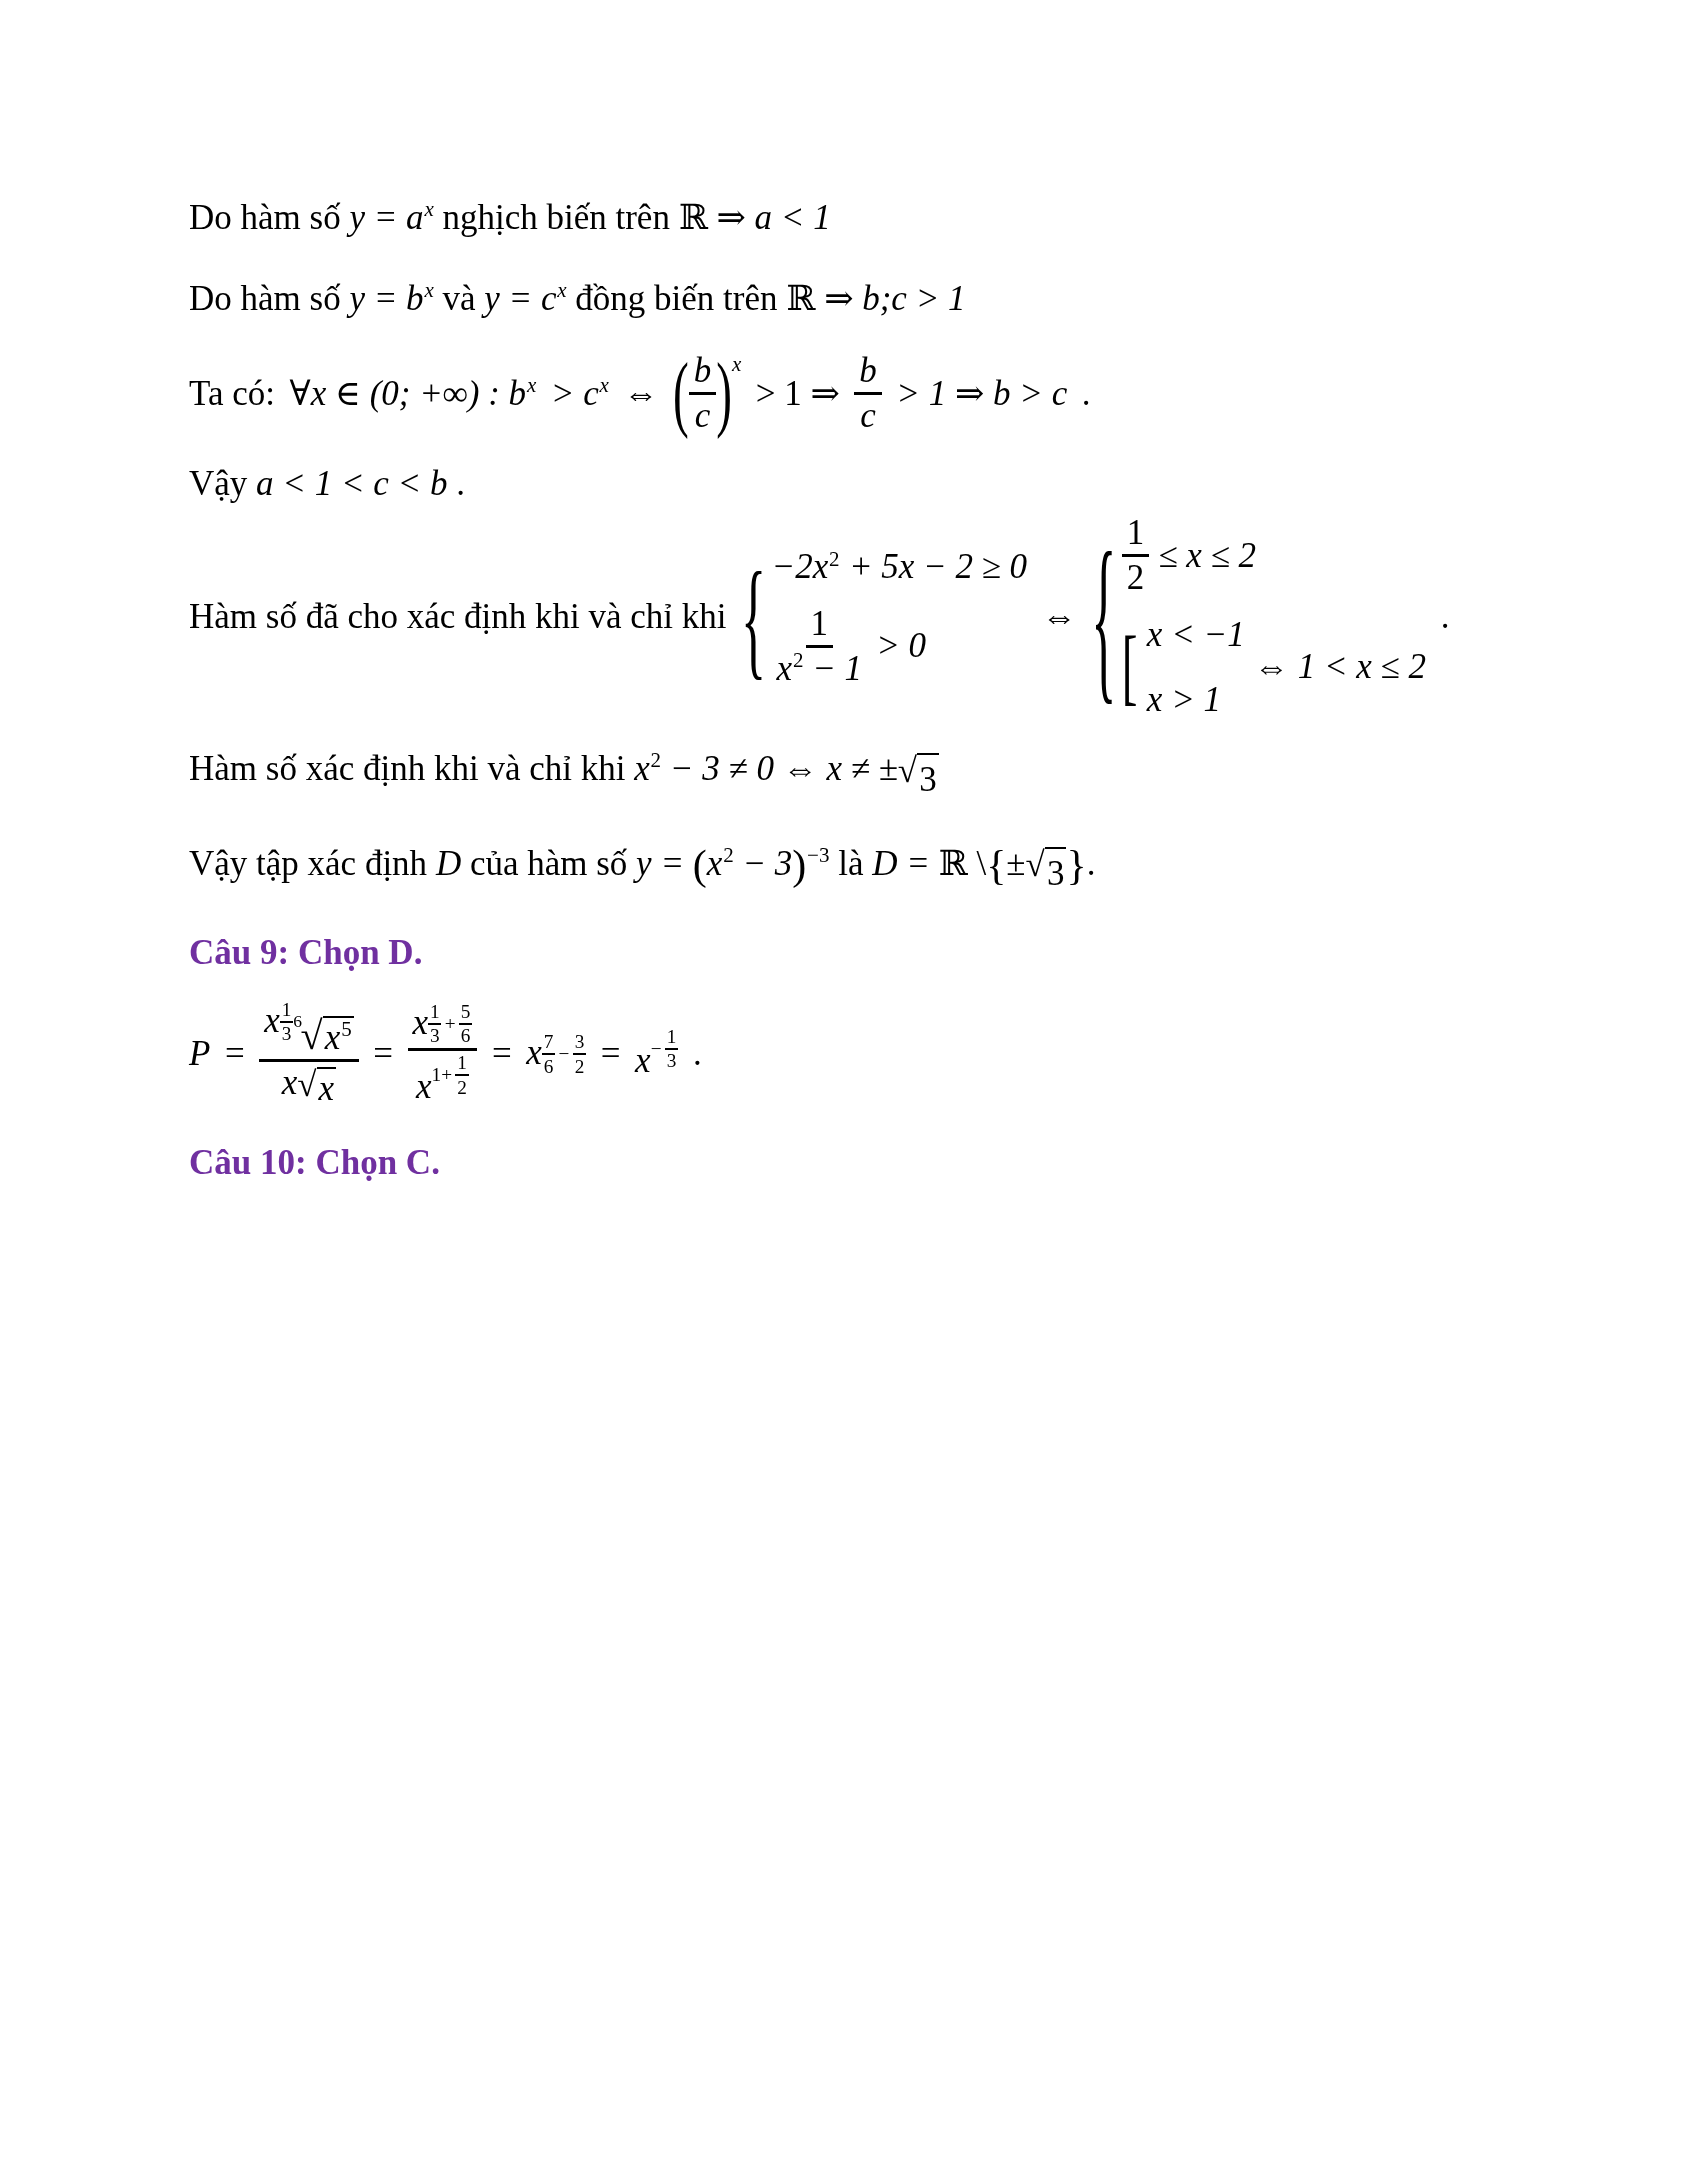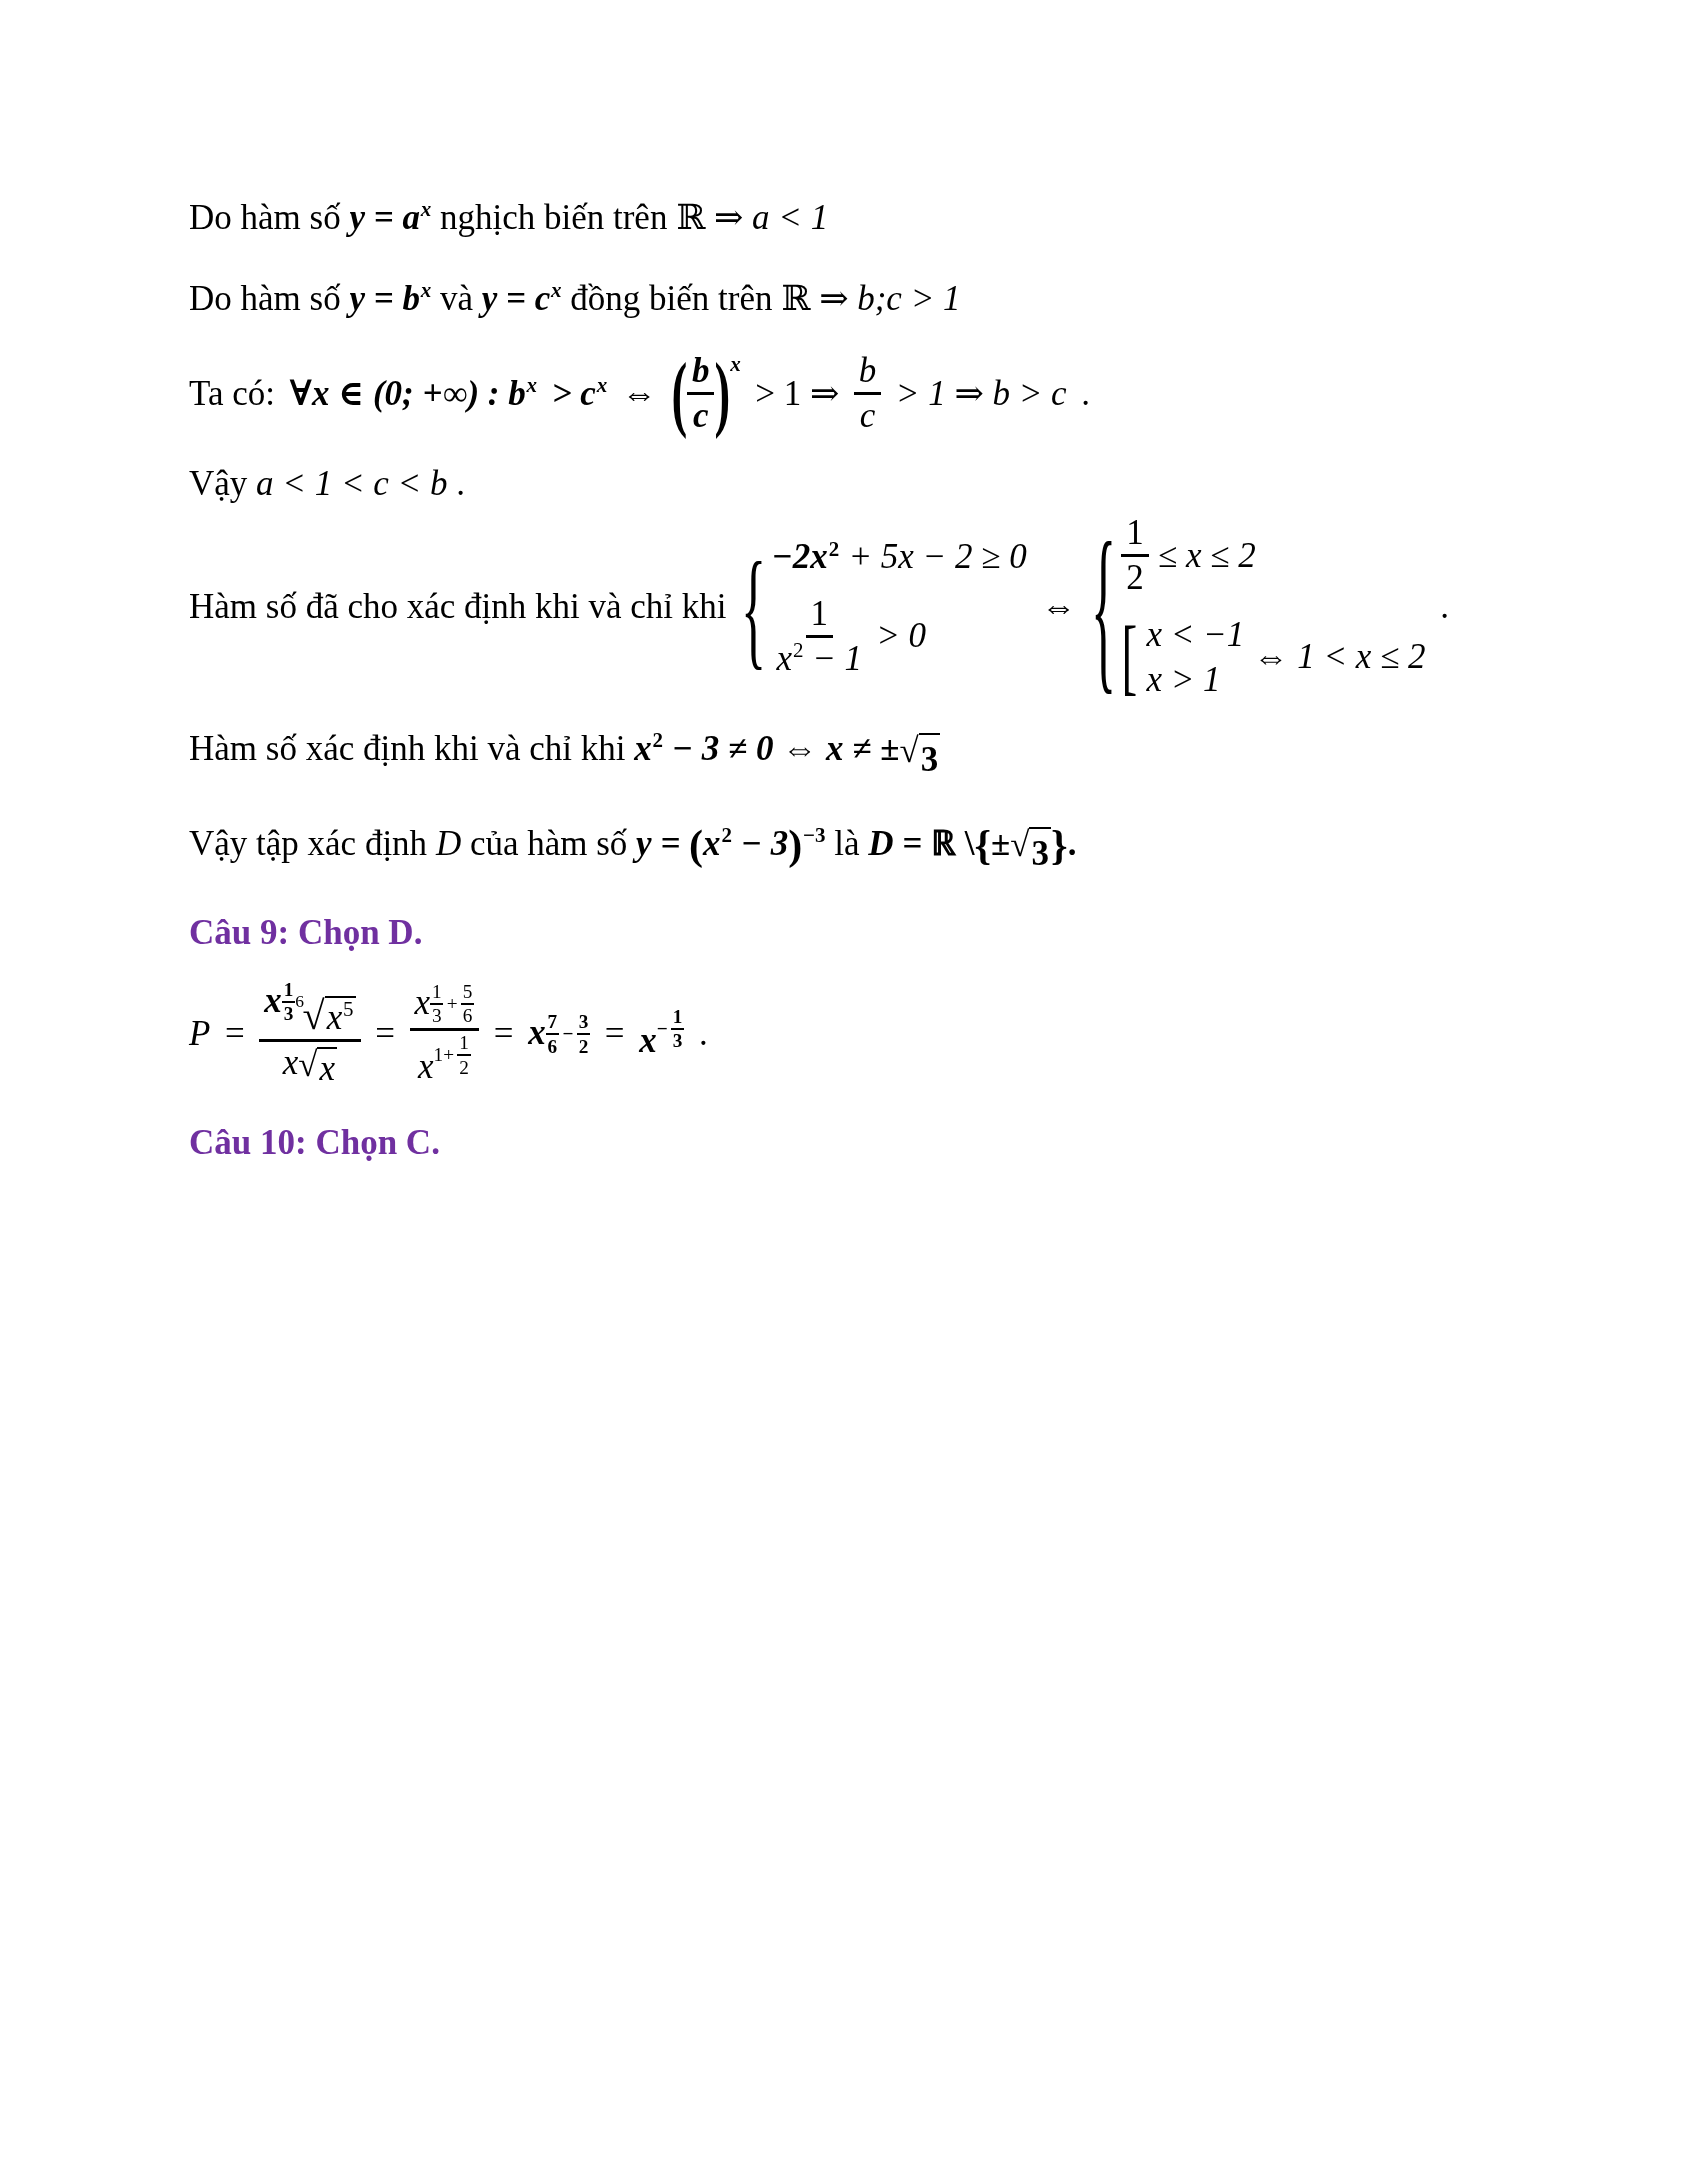--- a/index.html
+++ b/index.html
@@ -11,27 +11,27 @@
   }
   .content { padding:193px 106px 0 189px; }
   .para { margin:0 0 29px 0; line-height:1.45; white-space:nowrap; }
   .flexline { display:flex; align-items:center; gap:14.6px; line-height:1.25; }
   .heading { color:#7030A0; font-weight:bold; }
   .m { font-style:italic; }
   .t { font-style:normal; }
   sup.e { font-style:italic; font-size:.6em; vertical-align:.6em; line-height:1; margin-left:.04em; }
   sup.u { font-style:normal; }
   sup.hi { font-style:italic; font-size:.6em; vertical-align:1.45em; line-height:1; }
-  .pw { white-space:nowrap; display:inline-block;font-weight:bold; }
+  .pw { white-space:nowrap; display:inline-block; }
   .frac { display:inline-flex; flex-direction:column; align-items:center; vertical-align:middle; text-align:center; line-height:1.15; }
   .fn { display:block; border-bottom:3.3px solid #000; padding:0 .14em .03em; }
   .fd { display:block; padding:.03em .14em 0; }
   .system { display:inline-flex; align-items:center; gap:5.3px; }
   .rows { display:flex; flex-direction:column; align-items:flex-start; gap:14.6px; }
-  .rows.sm { gap:1px; }
+  .rows.sm { gap:21px; }
   .row { display:flex; align-items:center; gap:9.3px; }
   .brace { display:inline-block; line-height:1; font-size:1.5em; transform:scaleY(2.5); font-style:normal; }
   .brace.h3 { transform:scaleY(3.5); }
   .bracket { display:inline-block; line-height:1; font-size:1.35em; transform:scaleY(1.8); font-style:normal; }
   .pstretch { display:inline-block; line-height:1; font-size:1.35em; transform:scaleY(1.8); vertical-align:middle; font-style:normal; }
   .supgroup { display:inline-flex; align-items:center; gap:3.3px; font-size:.55em; vertical-align:.85em; line-height:1.12; font-style:normal; }
   .stack { display:inline-flex; flex-direction:column; align-items:center; }
   .sn { border-bottom:2px solid #000; padding:0 .1em .03em; }
   .sd { padding:.03em .1em 0; }
   .sqrt { display:inline-flex; align-items:flex-start; white-space:nowrap; vertical-align:-.05em; }

